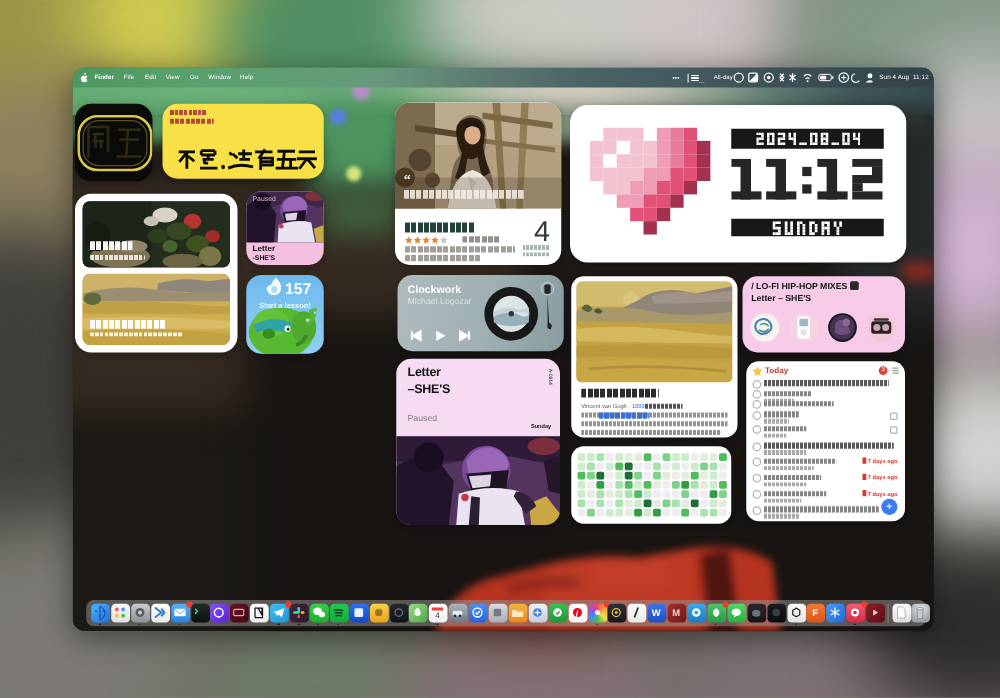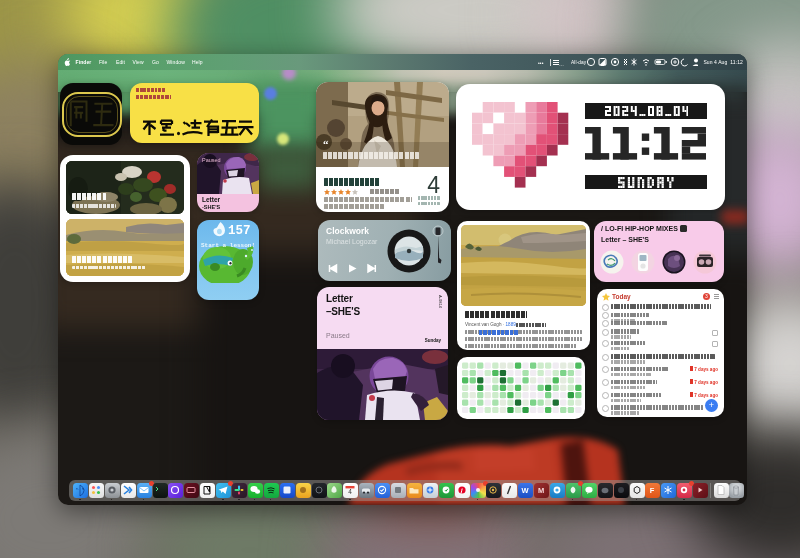--- a/index.html
+++ b/index.html
@@ -173,21 +173,21 @@
       <path d="M31 18 L41 17 L40 23 L32 23.5 Z" fill="#ddd4e4"></path>
       <path d="M26 27 Q39 22 52 25 L55 41 L25 41 Z" fill="#eae3f0"></path>
       <path d="M54 30 L62 27 L62 41 L56 41 Z" fill="#c9a843"></path>
       <circle cx="28" cy="28" r="1.8" fill="#c23a4a"></circle>
     </svg>
     <div style="position:absolute;left:5px;top:4px;font-size:5.5px;color:#e8b8d4;">Paused</div>
     <div style="position:absolute;left:5px;top:43px;font-size:6.5px;font-weight:bold;color:#111;">Letter</div>
     <div style="position:absolute;left:5px;top:51px;font-size:5.5px;font-weight:bold;color:#111;">-SHE'S</div>
   </div>
 
-  <div class="card" style="left:139px;top:166px;width:62px;height:80px;background:linear-gradient(180deg,#6cb8ec 0%,#7fc4f0 45%,#8fcef2 100%);border-radius:12px;font-family:Liberation Mono, monospace;">
+  <div class="card" style="left:139px;top:166px;width:62px;height:63px;background:linear-gradient(180deg,#6cb8ec 0%,#7fc4f0 45%,#8fcef2 100%);border-radius:12px;">
     <svg width="62" height="63" style="position:absolute;left:0;top:0;">
       <path d="M20 7.5 q2 -4 3.5 -5.5 q4.5 4 4.5 8.5 a5.8 5.8 0 0 1 -11.6 0 q0 -1.8 3.6 -3 z" fill="#f2fafe"></path>
       <ellipse cx="22.4" cy="11.5" rx="2.4" ry="2.8" fill="#aadcf7"></ellipse>
       <ellipse cx="28" cy="46" rx="26" ry="20" fill="#58b832"></ellipse>
       <ellipse cx="20" cy="38" rx="14" ry="11" fill="#62c23a"></ellipse>
       <ellipse cx="46" cy="42" rx="10" ry="13" fill="#4daa2c"></ellipse>
       <path d="M6 40 q14 -8 30 -2 l-2 8 q-14 -4 -26 0 z" fill="#2ea3a8"></path>
       <ellipse cx="18" cy="47" rx="5" ry="4" fill="#3a8a22"></ellipse>
       <ellipse cx="33" cy="43" rx="2.4" ry="2.6" fill="#ffffff"></ellipse>
       <ellipse cx="33.5" cy="43.3" rx="1.1" ry="1.3" fill="#2a2a2a"></ellipse>

